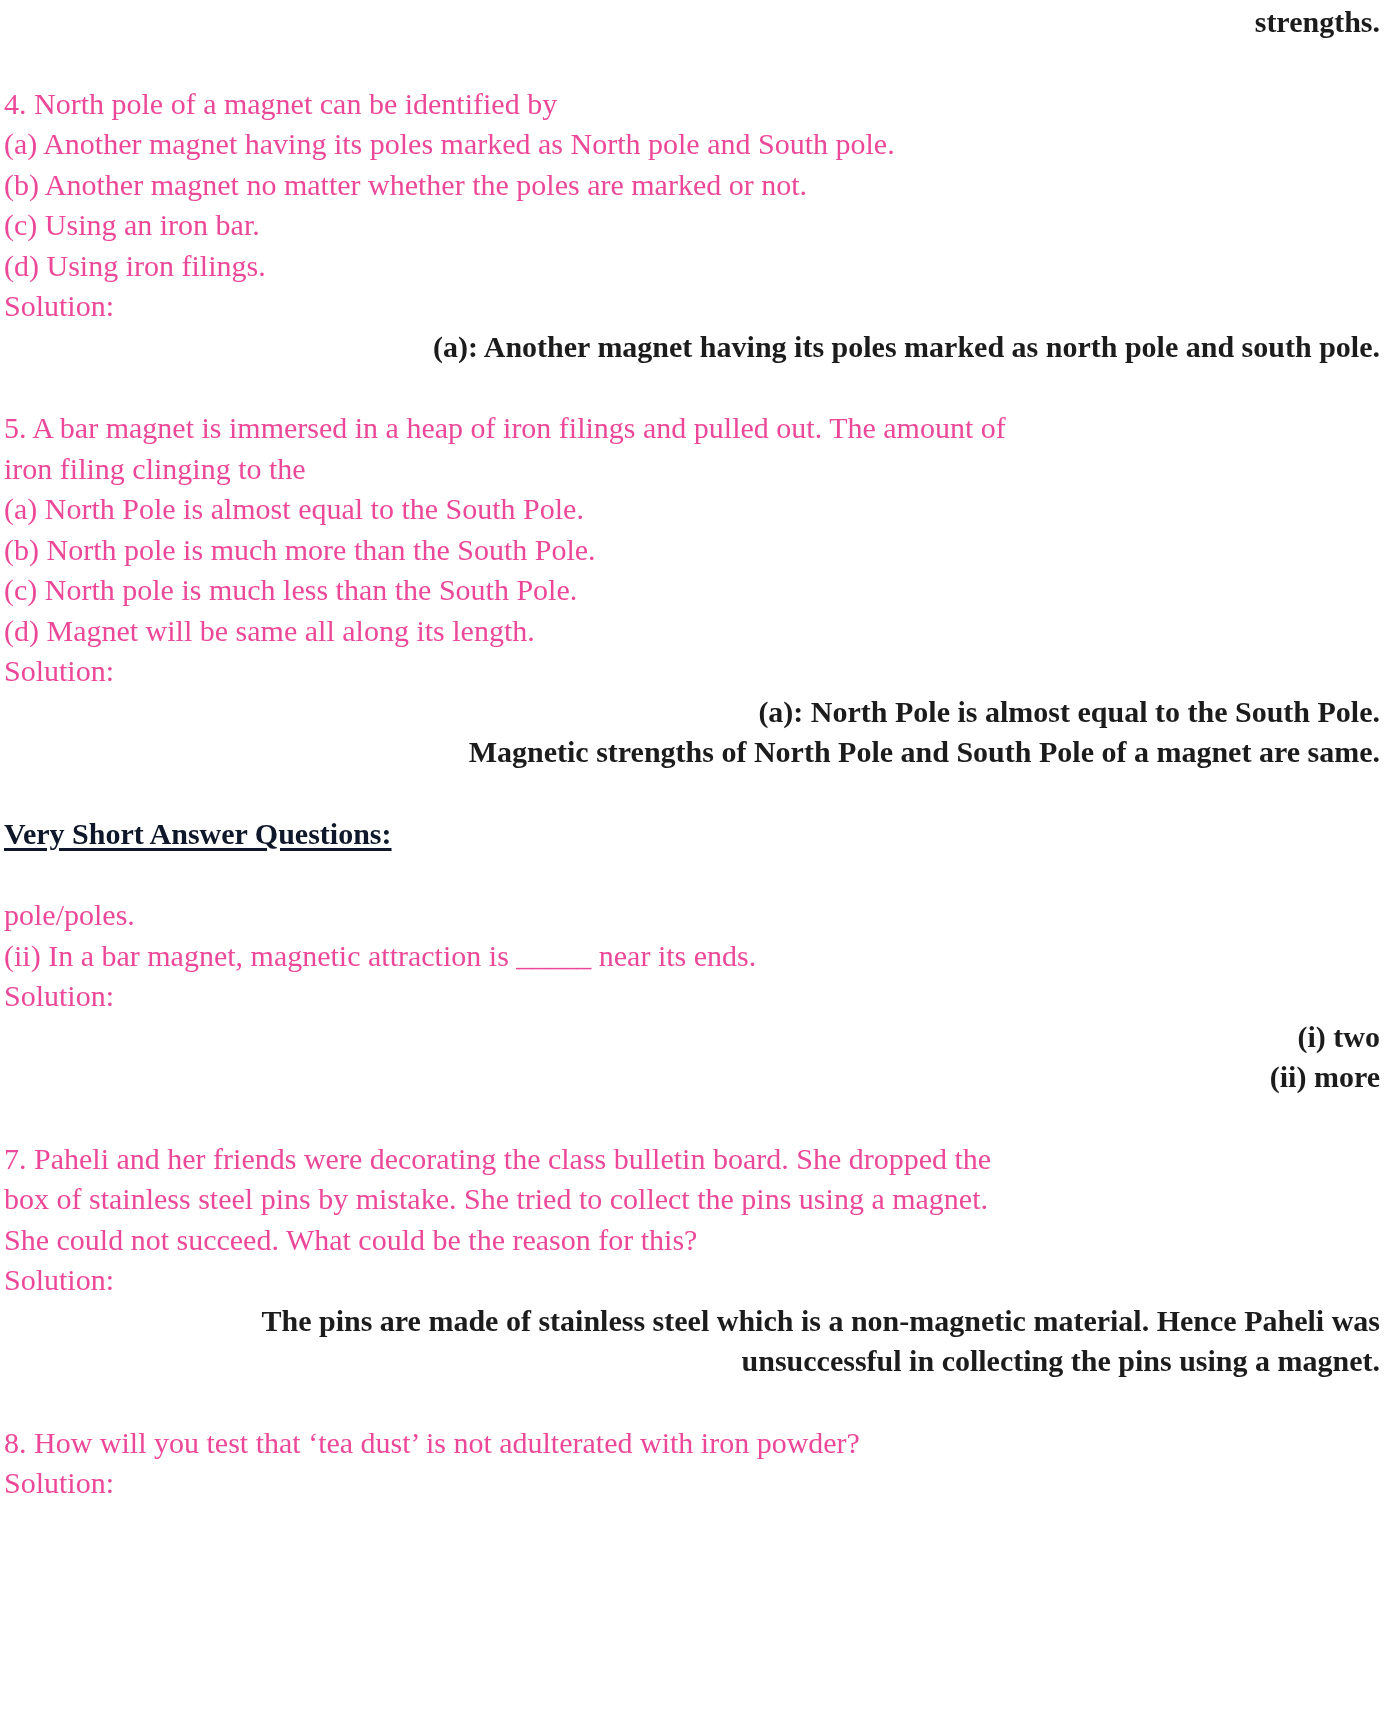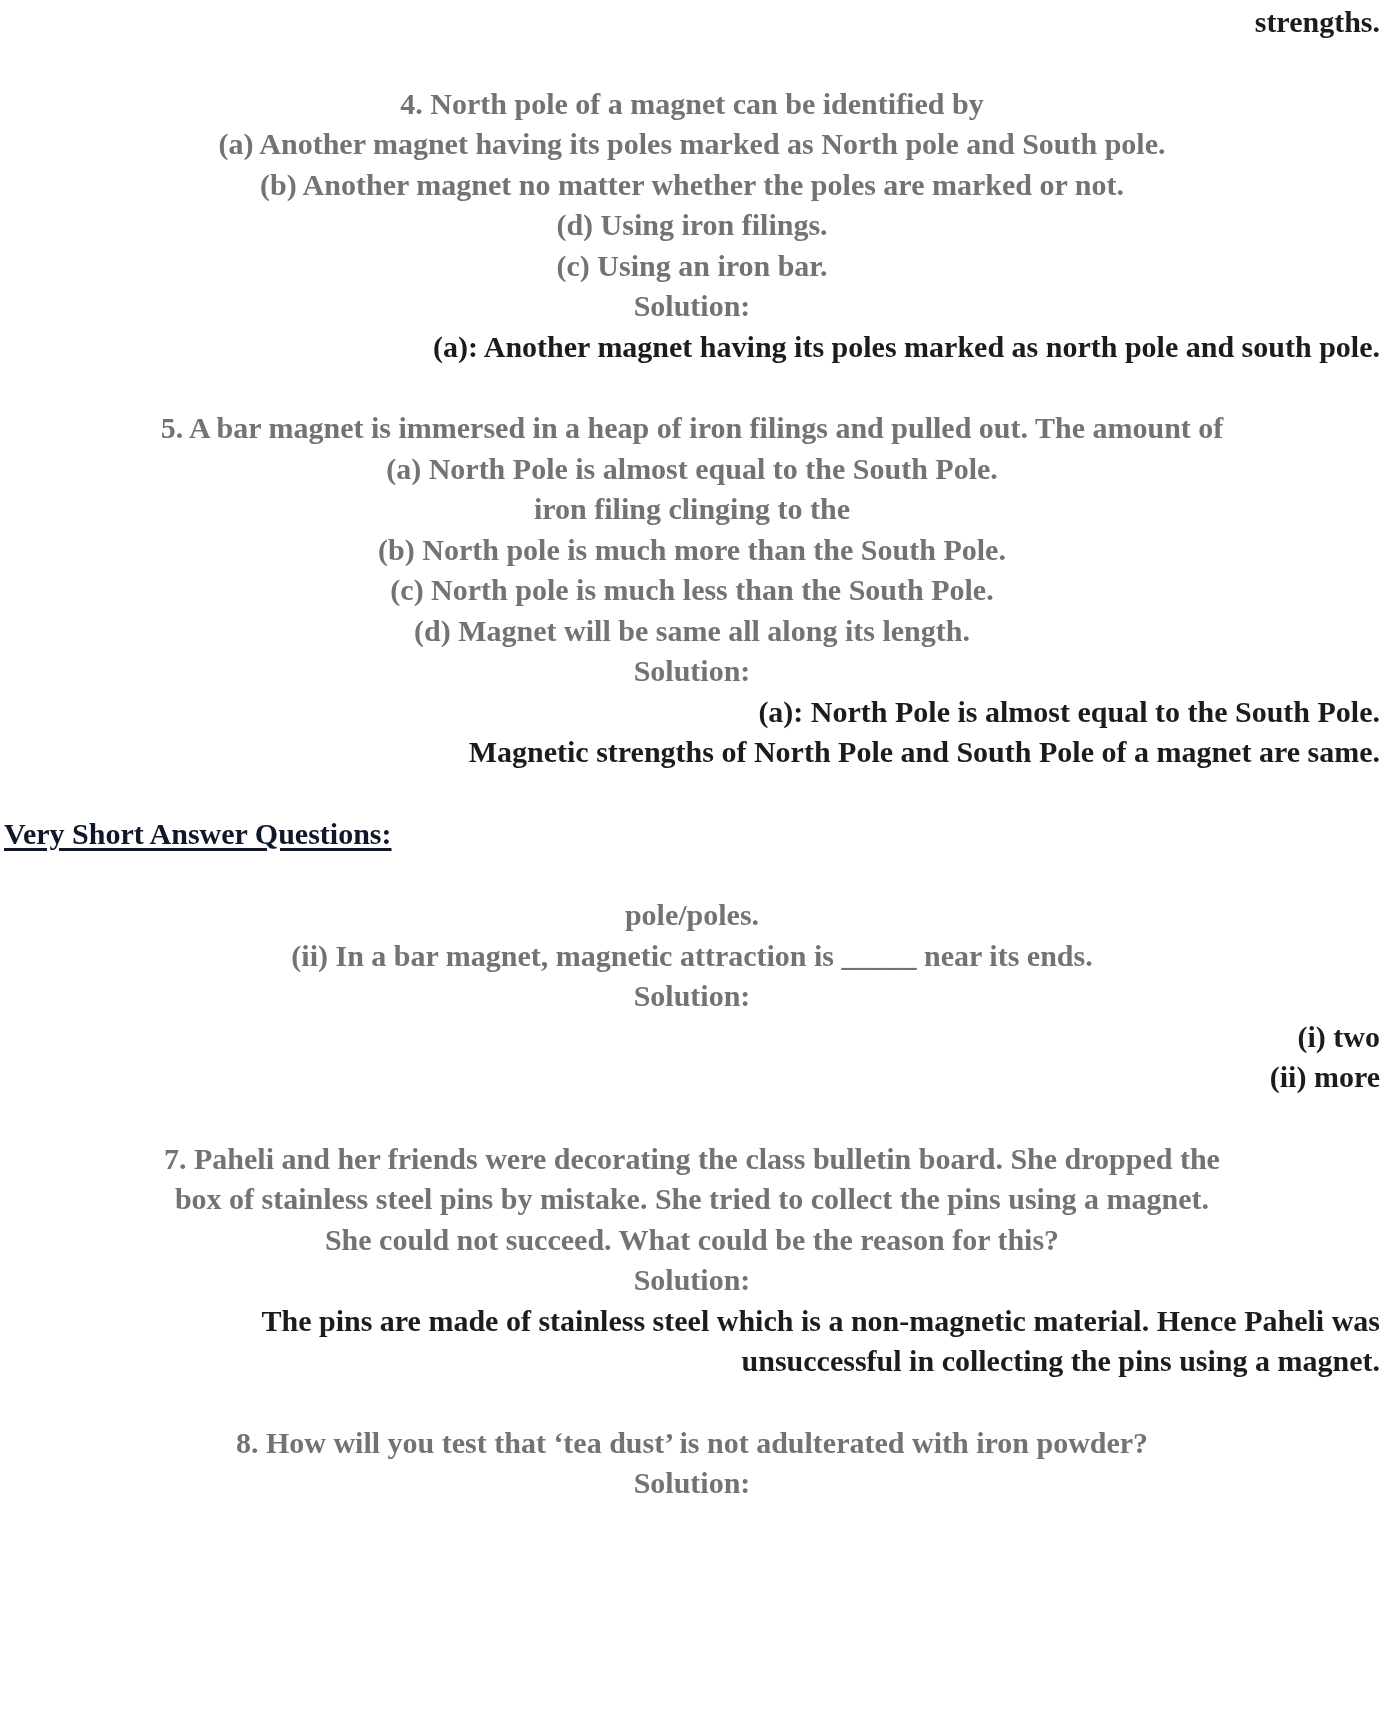--- a/index.html
+++ b/index.html
@@ -22,23 +22,22 @@
     margin: 0;
     white-space: nowrap;
   }
   .block {
     margin-bottom: 41px;
   }
   .block:last-child {
     margin-bottom: 11px;
   }
   .bold {
-    font-weight: bold;
-    color: #737373;
-    text-align: center;
+    font-weight: normal;
+    color: #ec4899;
   }
   .regular {
     font-weight: bold;
     color: #1c1c1c;
     text-align: right;
   }
   .heading {
     font-weight: bold;
     text-decoration: underline;
     text-decoration-thickness: 3px;
@@ -50,30 +49,30 @@
 <body>
 
 <div class="block">
   <p class="regular">strengths.</p>
 </div>
 
 <div class="block">
   <p class="bold">4. North pole of a magnet can be identified by</p>
   <p class="bold">(a) Another magnet having its poles marked as North pole and South pole.</p>
   <p class="bold">(b) Another magnet no matter whether the poles are marked or not.</p>
+  <p class="bold">(c) Using an iron bar.</p>
   <p class="bold">(d) Using iron filings.</p>
-  <p class="bold">(c) Using an iron bar.</p>
   <p class="bold">Solution:</p>
   <p class="regular">(a): Another magnet having its poles marked as north pole and south pole.</p>
 </div>
 
 <div class="block">
   <p class="bold">5. A bar magnet is immersed in a heap of iron filings and pulled out. The amount of</p>
+  <p class="bold">iron filing clinging to the</p>
   <p class="bold">(a) North Pole is almost equal to the South Pole.</p>
-  <p class="bold">iron filing clinging to the</p>
   <p class="bold">(b) North pole is much more than the South Pole.</p>
   <p class="bold">(c) North pole is much less than the South Pole.</p>
   <p class="bold">(d) Magnet will be same all along its length.</p>
   <p class="bold">Solution:</p>
   <p class="regular">(a): North Pole is almost equal to the South Pole.</p>
   <p class="regular">Magnetic strengths of North Pole and South Pole of a magnet are same.</p>
 </div>
 
 <div class="block">
   <p class="heading">Very Short Answer Questions:</p>

